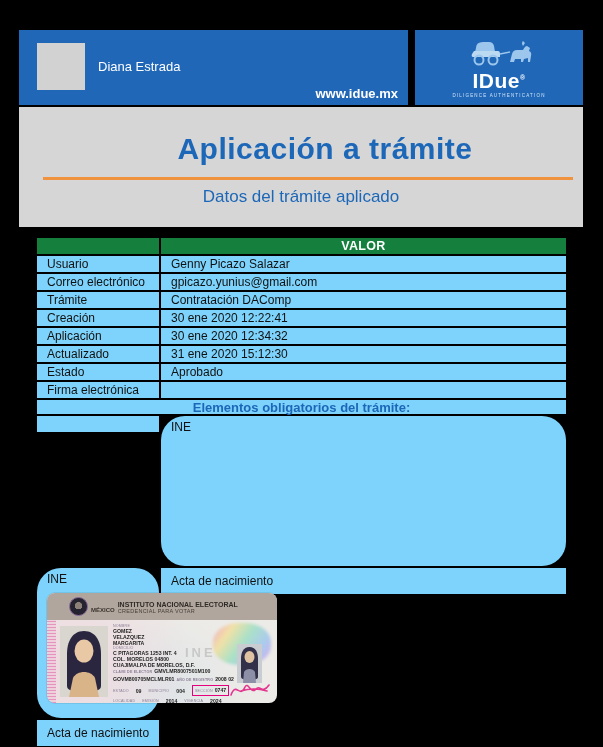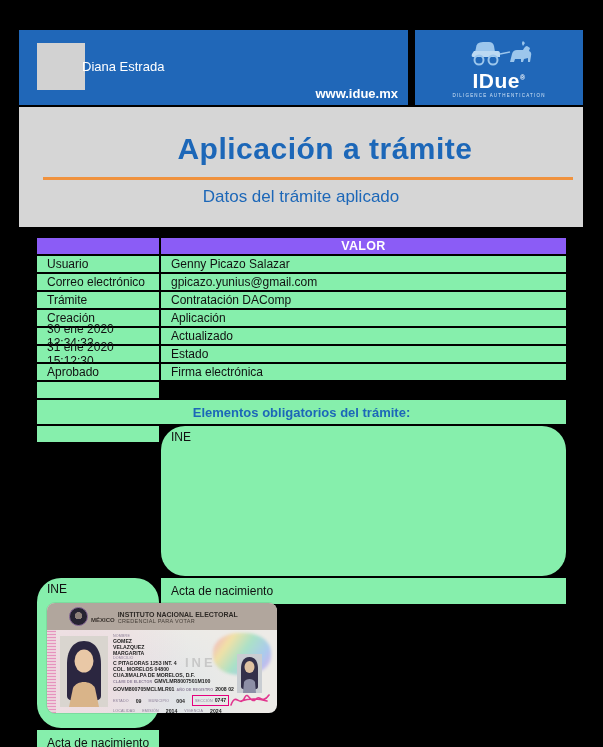--- a/index.html
+++ b/index.html
@@ -4,44 +4,44 @@
 <style>
   html,body{margin:0;padding:0;}
   body{width:603px;height:747px;background:#000;position:relative;overflow:hidden;
        font-family:"Liberation Sans", sans-serif;}
 
   
   .panel{background:#2067b8;position:absolute;top:30px;height:75px;}
   .panel-left{left:19px;width:389px;}
   .panel-right{left:415px;width:168px;}
   .avatar{position:absolute;left:18px;top:13px;width:48px;height:47px;background:#d2d2d2;}
-  .user-name{position:absolute;left:63px;top:29px;color:#fff;font-size:13px;}
+  .user-name{position:absolute;left:79px;top:29px;color:#fff;font-size:13px;}
   .website{position:absolute;right:10px;bottom:4px;color:#fff;font-size:13px;font-weight:bold;}
   .brand{position:absolute;left:0;top:8px;width:100%;text-align:center;color:#fff;}
   .brand svg{display:block;margin:0 auto;}
   .brand-name{font-size:21px;font-weight:bold;line-height:20px;letter-spacing:.5px;}
   .brand-name sup{font-size:7px;}
   .brand-tagline{font-size:4.5px;letter-spacing:1.2px;margin-top:2px;color:#cfe3f6;}
 
   
   .title-block{position:absolute;left:19px;top:107px;width:564px;height:120px;background:#d6d6d6;}
   .title{margin:0;text-align:center;color:#1c67b8;font-weight:bold;font-size:30px;
          padding-top:25px;letter-spacing:.5px;padding-left:48px;}
   .orange-rule{position:absolute;left:24px;right:10px;top:70px;height:3px;background:#f0923e;}
   .subtitle{margin:0;text-align:center;color:#1c67b8;font-weight:normal;font-size:17px;padding-top:21px;}
 
   
   .data-table{position:absolute;left:35px;top:236px;width:529px;background:#000;
               display:grid;grid-template-columns:122px 1fr;gap:2px;border:2px solid #000;}
-  .cell{background:#86efac;font-size:12px;color:#111;display:flex;align-items:center;
+  .cell{background:#7dd3fc;font-size:12px;color:#111;display:flex;align-items:center;
         padding:0 0 0 10px;height:16px;}
-  .cell.hdr{background:#8b5cf6;}
+  .cell.hdr{background:#15803d;}
   .valor{color:#fff;font-weight:bold;justify-content:center;padding:0;font-size:12.5px;letter-spacing:.3px;}
   .section-cell{grid-column:1 / 3;justify-content:center;color:#1c67b8;font-weight:bold;
-                font-size:13px;height:24px;padding:0;}
+                font-size:13px;height:14px;padding:0;}
   .cell.tall{height:146px;align-items:flex-start;flex-direction:column;padding-top:4px;border-radius:24px;}
   .cell.acta{height:26px;}
 
   
   .ine-value{font-size:12px;margin-bottom:7px;}
   .ine-card{position:relative;width:230px;height:110px;border-radius:8px;overflow:hidden;
             background:
               radial-gradient(circle at 12% 65%, rgba(238,150,195,.22), transparent 55%),
               radial-gradient(circle at 55% 90%, rgba(150,200,240,.15), transparent 50%),
               #edebe7;
@@ -115,20 +115,21 @@
   <div class="cell">Usuario</div>
   <div class="cell">Genny Picazo Salazar</div>
 
   <div class="cell">Correo electrónico</div>
   <div class="cell">gpicazo.yunius@gmail.com</div>
 
   <div class="cell">Trámite</div>
   <div class="cell">Contratación DAComp</div>
 
   <div class="cell">Creación</div>
+  <div class="cell">30 ene 2020 12:22:41</div>
 
   <div class="cell">Aplicación</div>
   <div class="cell">30 ene 2020 12:34:32</div>
 
   <div class="cell">Actualizado</div>
   <div class="cell">31 ene 2020 15:12:30</div>
 
   <div class="cell">Estado</div>
   <div class="cell">Aprobado</div>
 

